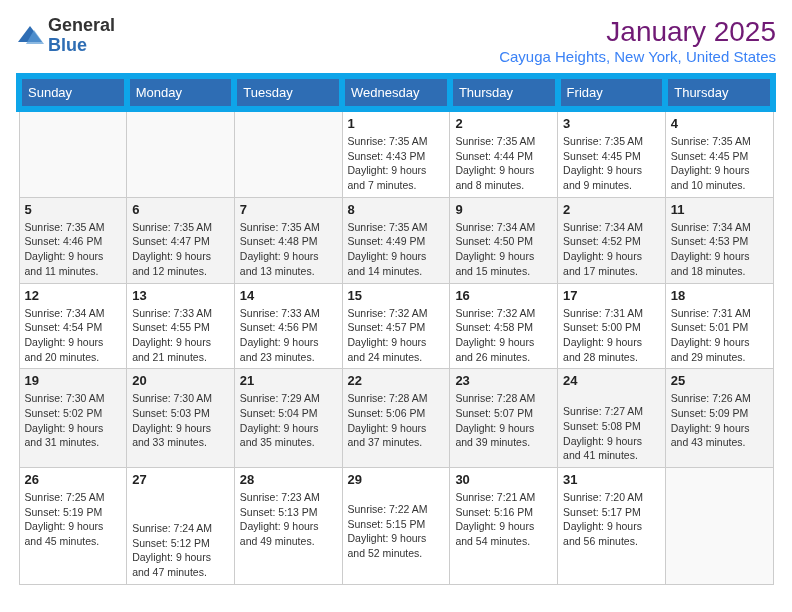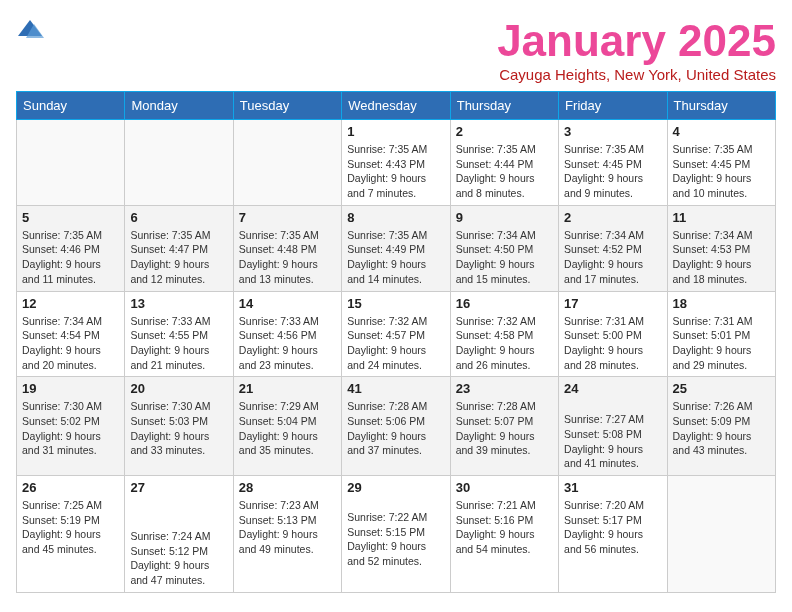--- a/index.html
+++ b/index.html
@@ -29,41 +29,41 @@
     .logo-general { color: #333; }
     .logo-blue { color: #2e6db4; }
     .logo-icon {
       width: 28px;
       height: 28px;
     }
     .title-block {
       text-align: right;
     }
     .month-title {
-      font-size: 44px;
-      color: #ec4899;
-      font-weight: bold;
+      font-size: 28px;
+      color: #701a75;
+      font-weight: normal;
     }
     .location {
       font-size: 15px;
-      color: #b91c1c;
+      color: #3b82f6;
     }
     .calendar {
       width: 100%;
       border-collapse: collapse;
       font-size: 11px;
     }
     .calendar th {
       background: #2e6db4;
       color: #fff;
       text-align: left;
       padding: 6px 6px;
       font-size: 13px;
       font-weight: normal;
-      border: 1px solid #0ea5e9;
+      border: 6px solid #0ea5e9;
     }
     .calendar td {
       border: 1px solid #ccc;
       vertical-align: top;
       padding: 4px 5px;
       width: 108px;
       min-height: 80px;
       background: #fff;
     }
     .calendar td.empty {
@@ -86,20 +86,24 @@
   </style>
 </head>
 <body>
 
 <div class="header">
   <div class="logo">
     <svg class="logo-icon" viewBox="0 0 28 28">
       <polygon points="14,4 26,20 2,20" fill="#2e6db4"></polygon>
       <polygon points="18,8 28,22 10,22" fill="#5b9bd5" opacity="0.7"></polygon>
     </svg>
+    <div class="logo-text">
+      <span class="logo-general">General</span><br>
+      <span class="logo-blue">Blue</span>
+    </div>
   </div>
   <div class="title-block">
     <div class="month-title">January 2025</div>
     <div class="location">Cayuga Heights, New York, United States</div>
   </div>
 </div>
 
 <table class="calendar">
   <thead>
     <tr>
@@ -243,21 +247,21 @@
 Sunset: 5:03 PM
 Daylight: 9 hours and 33 minutes.</div>
         </td>
         <td>
           <div class="day-num">21</div>
           <div class="day-info" style="white-space: pre-line;">Sunrise: 7:29 AM
 Sunset: 5:04 PM
 Daylight: 9 hours and 35 minutes.</div>
         </td>
         <td>
-          <div class="day-num">41</div>
+          <div class="day-num">22</div>
           <div class="day-info" style="white-space: pre-line;">Sunrise: 7:28 AM
 Sunset: 5:06 PM
 Daylight: 9 hours and 37 minutes.</div>
         </td>
         <td>
           <div class="day-num">23</div>
           <div class="day-info" style="white-space: pre-line;">Sunrise: 7:28 AM
 Sunset: 5:07 PM
 Daylight: 9 hours and 39 minutes.</div>
         </td>

